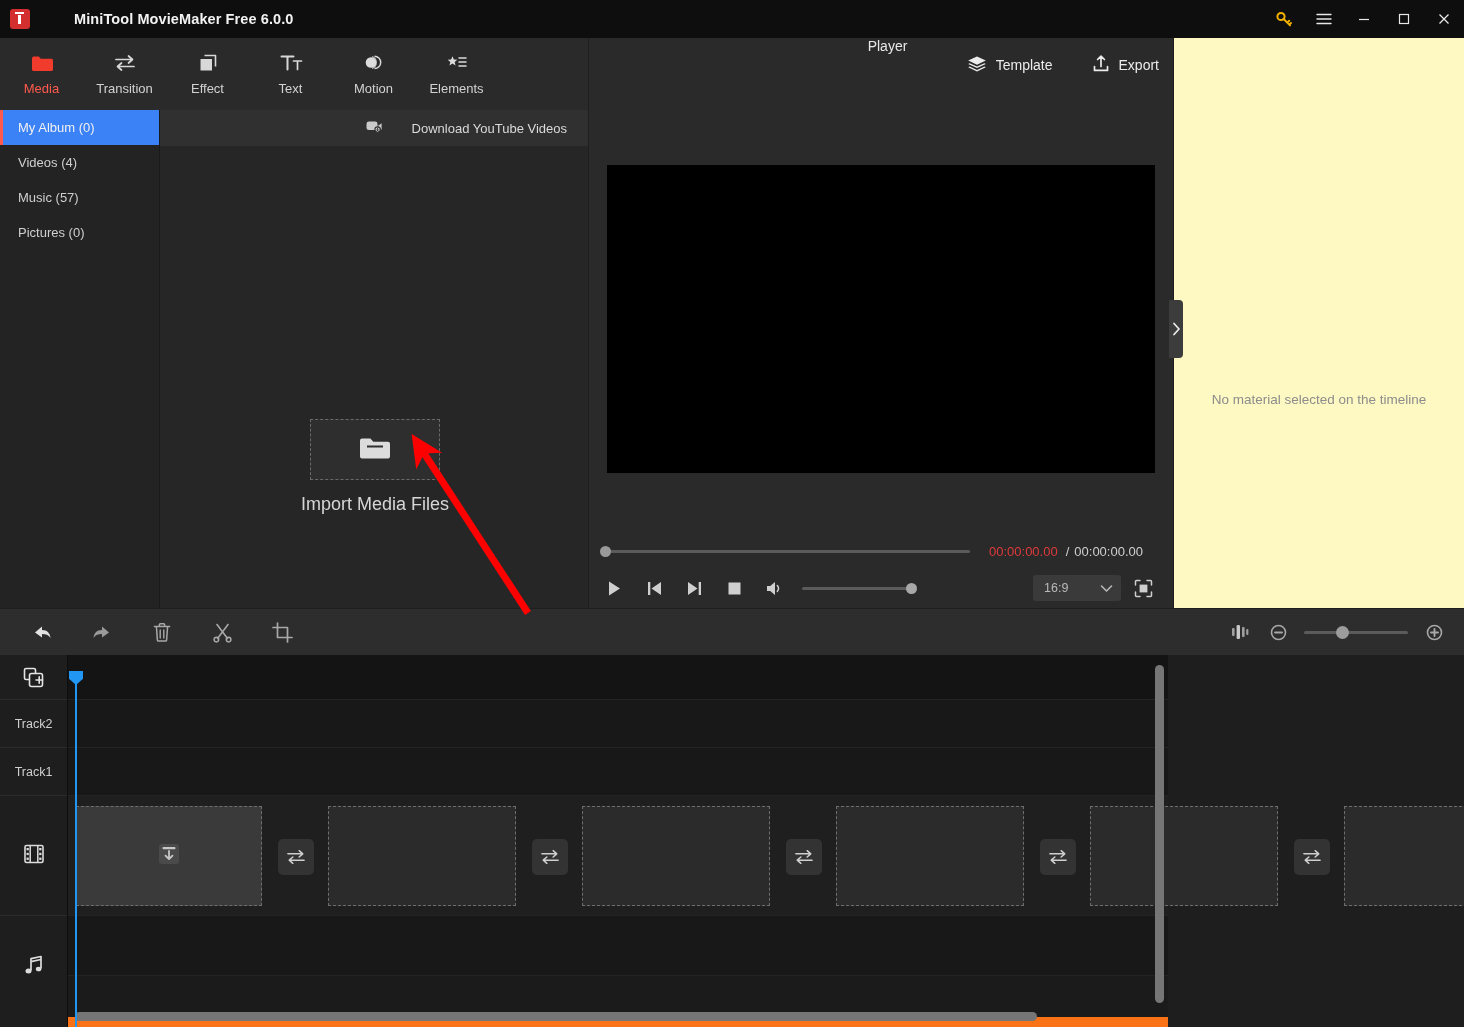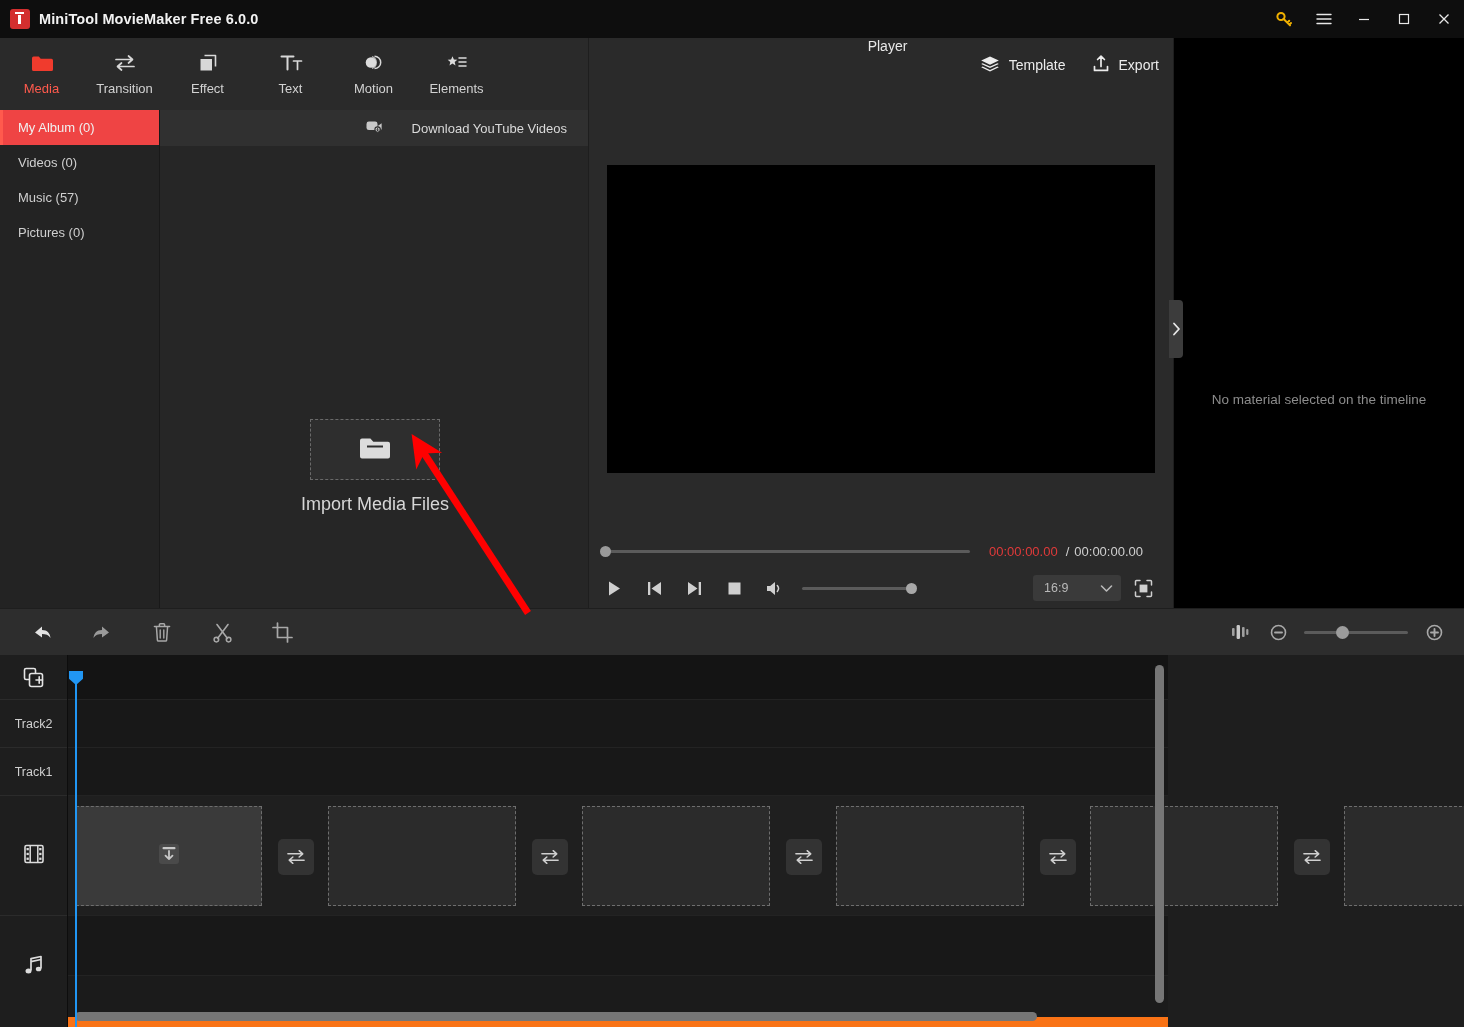--- a/index.html
+++ b/index.html
@@ -8,21 +8,21 @@
     background: #1e1e1e;
     font-family: "Liberation Sans", sans-serif;
     overflow: hidden;
     -webkit-font-smoothing: antialiased;
   }
 
   
   #titlebar {
     position: absolute; left: 0; top: 0; width: 1464px; height: 38px;
     background: #0e0e0e;
-    display: flex; align-items: center;
+    display: flex; align-items: center; gap: 35px;
   }
   #app-logo {
     width: 20px; height: 20px; margin-left: 10px; margin-right: 9px;
     background: #d32f2f; border-radius: 3px;
     position: relative; flex: none;
   }
   #app-logo:before {
     content: ""; position: absolute; left: 5px; top: 3px;
     width: 9px; height: 2px; background: #fff;
   }
@@ -76,21 +76,21 @@
 
   #media-sidebar {
     position: absolute; left: 0; top: 0; width: 160px; height: 498px;
     background: #232323; border-right: 1px solid #191919;
   }
   .cat-item {
     height: 35px; display: flex; align-items: center;
     padding-left: 18px; color: #cfcfcf; font-size: 13px;
     cursor: pointer; position: relative;
   }
-  .cat-item.active { background: #ef4444; color: #f0f0f0; }
+  .cat-item.active { background: #3b82f6; color: #f0f0f0; }
   .cat-item.active:before {
     content: ""; position: absolute; left: 0; top: 0;
     width: 3px; height: 35px; background: #ff5a4d;
   }
 
   #media-content {
     position: absolute; left: 160px; top: 36px; right: 0; bottom: 0;
     background: #262626;
   }
   #import-zone {
@@ -114,21 +114,21 @@
     background: #2a2a2a;
   }
   #player-header {
     position: absolute; left: 0; top: 0; right: 0; height: 72px;
     display: flex; align-items: center; flex-direction: column;
   }
   #player-title {
     margin-left: 13px; color: #e8e8e8; font-size: 14px;
   }
   #player-header-actions {
-    margin-left: auto; display: flex; align-items: center; gap: 26px;
+    margin-left: auto; display: flex; align-items: center; gap: 39px;
     margin-right: 14px;
   }
   .ph-btn { display: flex; align-items: center; gap: 9px; cursor: pointer; }
   .ph-btn span { color: #ececec; font-size: 14px; }
 
   #video-stage {
     position: absolute; left: 18px; top: 127px;
     width: 548px; height: 308px; background: #000;
   }
   #seek-row {
@@ -171,21 +171,21 @@
   #ratio-value { color: #b9b9b9; font-size: 12.5px; margin-left: 11px; }
   #ratio-caret { margin-left: auto; margin-right: 8px; display:flex; }
   #fullscreen-btn {
     width: 32px; height: 30px; margin-right: 6px; margin-left: 6px;
     display: flex; align-items: center; justify-content: center; cursor: pointer;
   }
 
   
   #prop-panel {
     position: absolute; left: 1174px; top: 38px; width: 290px; height: 570px;
-    background: #000000;
+    background: #fef9c3;
   }
   #prop-empty {
     position: absolute; left: 0; right: 0; top: 354px;
     text-align: center; color: #8c8c8c; font-size: 13.5px;
   }
   #panel-collapse {
     position: absolute; left: -5px; top: 262px;
     width: 14px; height: 58px; background: #3c3c3c;
     border-radius: 0 4px 4px 0;
     display: flex; align-items: center; justify-content: center;
@@ -380,21 +380,21 @@
   </div>
 </div>
 
 <div id="media-panel">
 
   <div id="media-sidebar">
     <div class="cat-item active">
       <span>My Album (0)</span>
     </div>
     <div class="cat-item">
-      <span>Videos (0)</span>
+      <span>Videos (4)</span>
     </div>
     <div class="cat-item">
       <span>Music (57)</span>
     </div>
     <div class="cat-item">
       <span>Pictures (0)</span>
     </div>
   </div>
 
   <div id="media-subbar">

